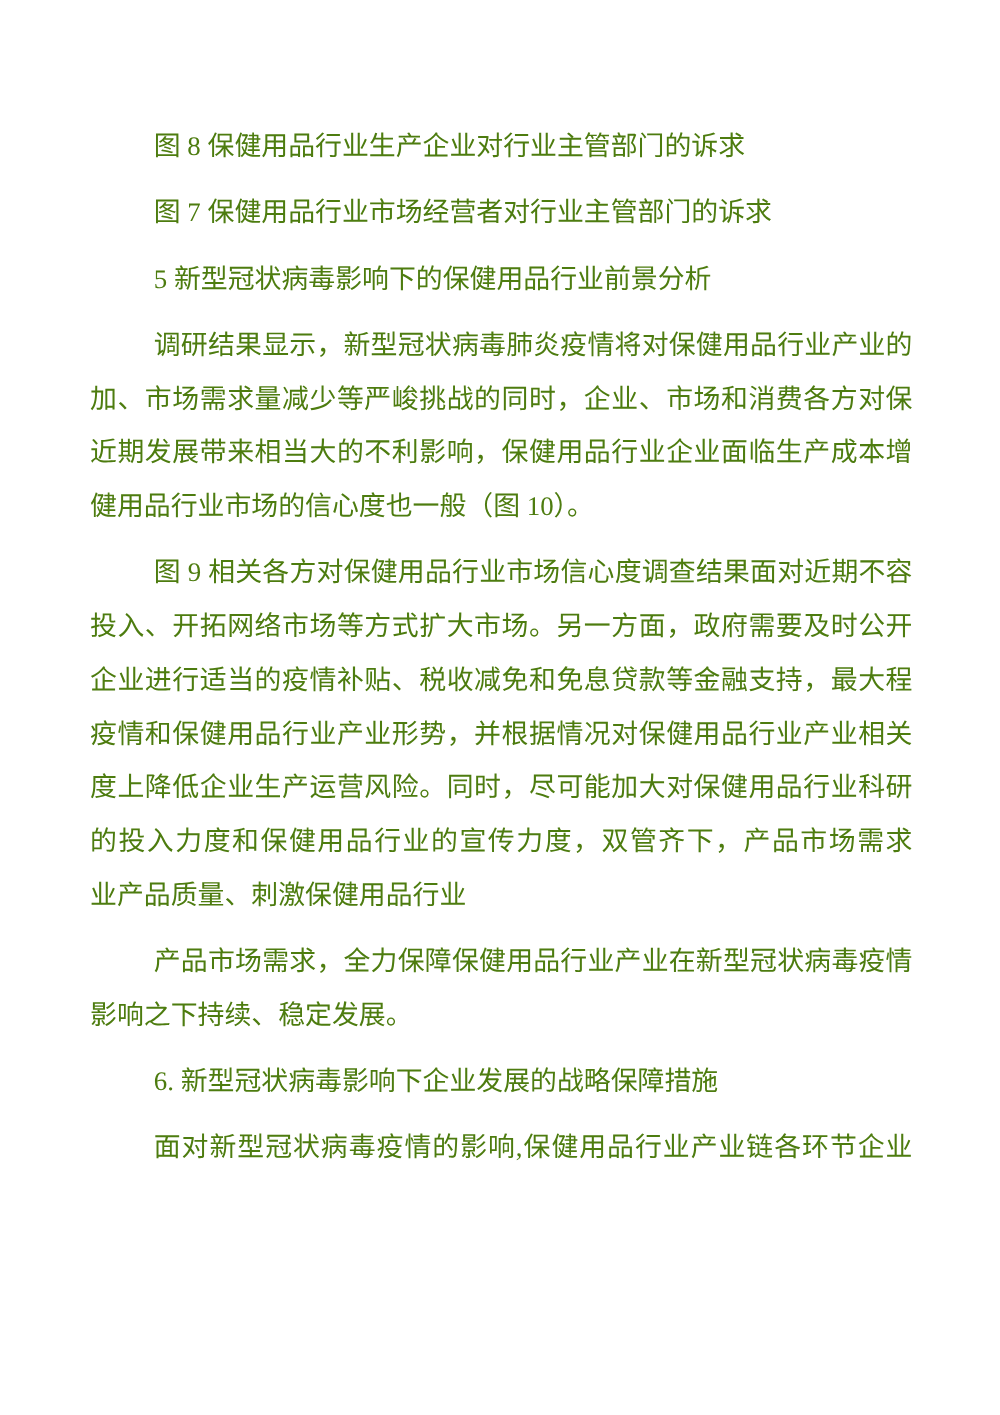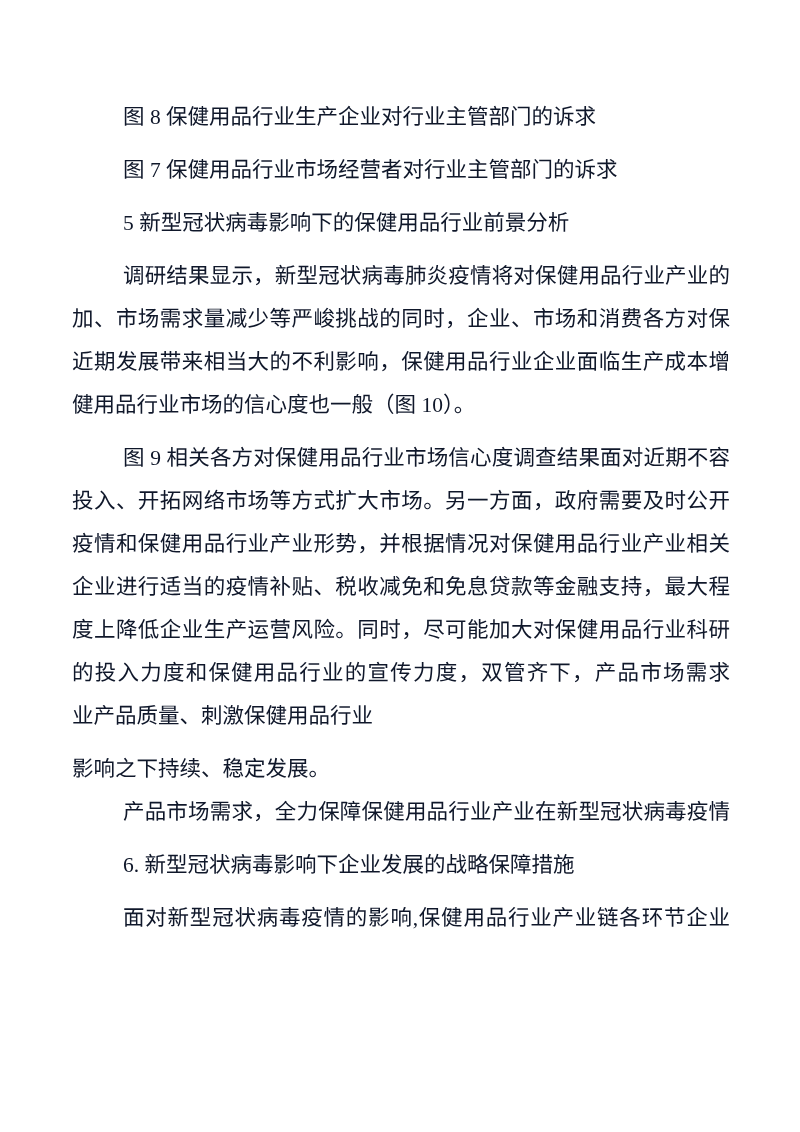--- a/index.html
+++ b/index.html
@@ -37,48 +37,48 @@
     white-space: normal;
     text-align: justify;
     text-align-last: justify;
     text-justify: inter-character;
     overflow: hidden;
   }
 </style>
 </head>
 <body style="background: rgb(255, 255, 255);">
 
-<main class="page" style="background: rgb(255, 255, 255); color: #0f172a;">
+<main class="page" style="background: rgb(255, 255, 255); color: #4d7c0f;">
     <section class="block">
       <div class="line indent">图 8 保健用品行业生产企业对行业主管部门的诉求</div>
     </section>
     <section class="block">
       <div class="line indent">图 7 保健用品行业市场经营者对行业主管部门的诉求</div>
     </section>
     <section class="block">
       <div class="line indent">5 新型冠状病毒影响下的保健用品行业前景分析</div>
     </section>
     <section class="block">
       <div class="line indent justify">调研结果显示，新型冠状病毒肺炎疫情将对保健用品行业产业的</div>
       <div class="line justify">加、市场需求量减少等严峻挑战的同时，企业、市场和消费各方对保</div>
       <div class="line justify">近期发展带来相当大的不利影响，保健用品行业企业面临生产成本增</div>
       <div class="line">健用品行业市场的信心度也一般（图 10）。</div>
     </section>
     <section class="block">
       <div class="line indent justify">图 9 相关各方对保健用品行业市场信心度调查结果面对近期不容</div>
       <div class="line justify">投入、开拓网络市场等方式扩大市场。另一方面，政府需要及时公开</div>
+      <div class="line justify">企业进行适当的疫情补贴、税收减免和免息贷款等金融支持，最大程</div>
       <div class="line justify">疫情和保健用品行业产业形势，并根据情况对保健用品行业产业相关</div>
-      <div class="line justify">企业进行适当的疫情补贴、税收减免和免息贷款等金融支持，最大程</div>
       <div class="line justify">度上降低企业生产运营风险。同时，尽可能加大对保健用品行业科研</div>
       <div class="line justify">的投入力度和保健用品行业的宣传力度，双管齐下，产品市场需求</div>
       <div class="line">业产品质量、刺激保健用品行业</div>
     </section>
     <section class="block">
+      <div class="line indent justify">产品市场需求，全力保障保健用品行业产业在新型冠状病毒疫情</div>
       <div class="line">影响之下持续、稳定发展。</div>
-      <div class="line indent justify">产品市场需求，全力保障保健用品行业产业在新型冠状病毒疫情</div>
     </section>
     <section class="block">
       <div class="line indent">6. 新型冠状病毒影响下企业发展的战略保障措施</div>
     </section>
     <section class="block">
       <div class="line indent justify">面对新型冠状病毒疫情的影响,保健用品行业产业链各环节企业</div>
     </section>
   </main>
 
 </body></html>

